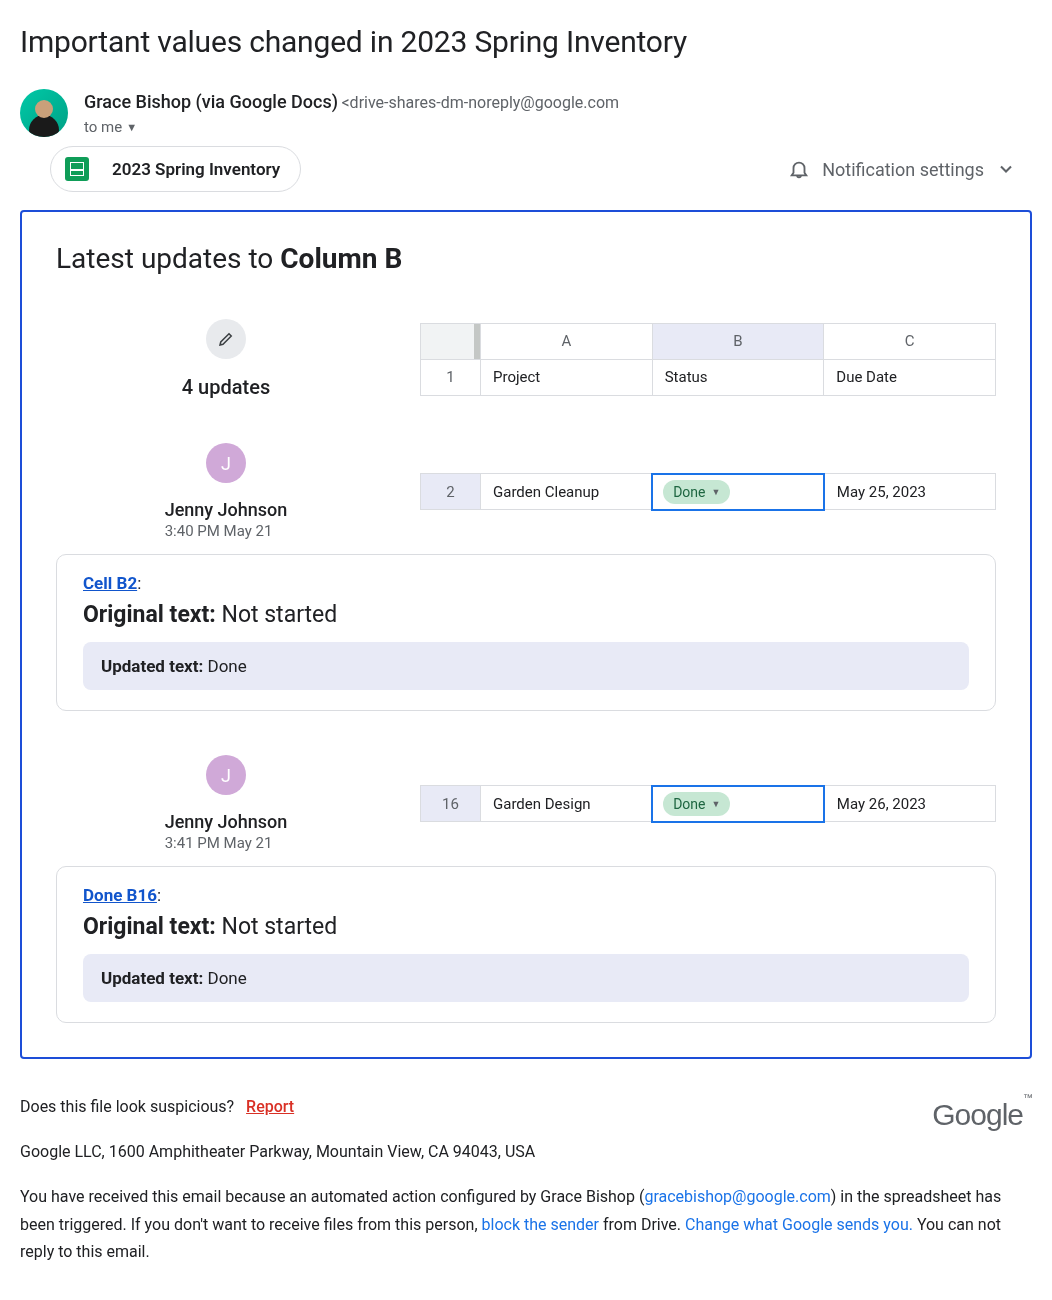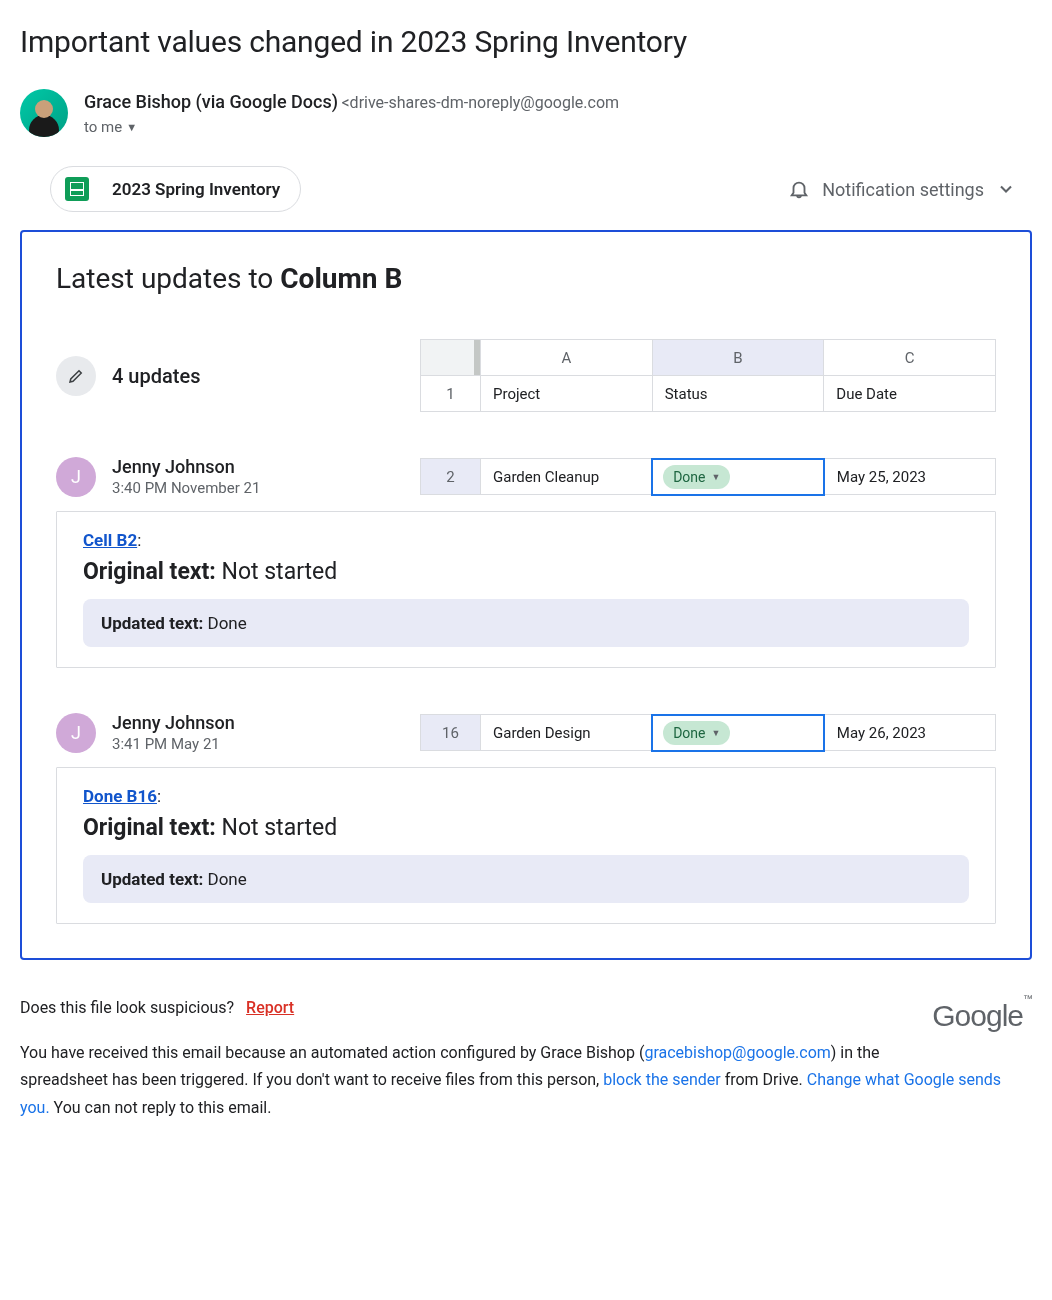--- a/index.html
+++ b/index.html
@@ -15,21 +15,21 @@
   .subject {
     font-size: 30px;
     font-weight: 400;
     margin: 4px 0 30px 0;
     letter-spacing: -0.2px;
   }
   .sender-row {
     display: flex;
     align-items: flex-start;
     gap: 16px;
-    margin-bottom: 29px;
+    margin-bottom: 9px;
   }
   .avatar-img {
     width: 48px;
     height: 48px;
     border-radius: 50%;
     background: linear-gradient(135deg, #00c9a7 0%, #00a085 100%);
     flex-shrink: 0;
     position: relative;
     overflow: hidden;
   }
@@ -93,21 +93,21 @@
   }
   .card-title {
     font-size: 28px;
     font-weight: 400;
     margin-bottom: 44px;
   }
   .card-title b{ font-weight:700;}
   .update-header-row, .update-row {
     display:flex; align-items:center; gap: 24px;
   }
-  .update-left { display:flex; align-items:center; gap:16px; width: 340px; flex-shrink:0;}
+  .update-left { display:flex; align-items:center; gap:16px; width: 340px; flex-shrink:0;flex-direction:column;}
   .circle-icon {
     width:40px; height:40px; border-radius:50%;
     background:#e8eaed; display:flex;align-items:center;justify-content:center;
     flex-shrink:0;
   }
   .pencil-svg{width:18px;height:18px;}
   .update-count { font-size:20px; font-weight:500;}
   .mini-table {
     flex:1;
     border-collapse: collapse;
@@ -144,21 +144,21 @@
   .status-chip .tri{font-size:9px;color:#5f6368;}
   .row-user-avatar{
     width:40px;height:40px;border-radius:50%;
     background:#d0a9d8;color:#fff;
     display:flex;align-items:center;justify-content:center;
     font-size:18px;flex-shrink:0;
   }
   .user-block .uname{font-size:18px;font-weight:500;}
   .user-block .utime{font-size:15px;color:#5f6368;margin-top:2px;}
   .change-box{
-    border:1px solid #dadce0; border-radius:1px;
+    border:1px solid #dadce0; border-radius:10px;
     padding:18px 26px 20px 26px;
     margin-top:14px;
   }
   .cell-link{color:#1155cc;font-weight:700;text-decoration:underline;font-size:17px;}
   .cell-link-colon{font-size:17px;font-weight:400;}
   .orig-line{margin-top:8px;font-size:23px;}
   .orig-line b{font-weight:700;}
   .upd-line{
     margin-top:14px;font-size:17px;
     background:#e8eaf6; border-radius:8px;
@@ -247,21 +247,21 @@
       </tbody>
     </table>
   </div>
 
   <div class="update-block">
     <div class="update-row">
       <div class="update-left">
         <div class="row-user-avatar">J</div>
         <div class="user-block">
           <div class="uname">Jenny Johnson</div>
-          <div class="utime">3:40 PM November 21</div>
+          <div class="utime">3:40 PM May 21</div>
         </div>
       </div>
       <table class="mini-table">
         <tbody>
           <tr>
             <td class="rownum hl-head">2</td>
             <td>Garden Cleanup</td>
             <td class="hl-cell">
               <span class="status-chip">
                 <span>Done</span>
@@ -313,16 +313,17 @@
   </div>
 
 </div>
 
 <div class="footer">
   <p>
     <span>Does this file look suspicious?</span>&nbsp;&nbsp;
     <a class="rep" href="#">Report</a>
     <span class="glogo"><span>Google</span><span class="tm">™</span></span>
   </p>
+  <p>Google LLC, 1600 Amphitheater Parkway, Mountain View, CA 94043, USA</p>
   <p>
     <span>You have received this email because an automated action configured by Grace Bishop (</span><a class="link" href="#">gracebishop@google.com</a><span>) in the spreadsheet has been triggered. If you don't want to receive files from this person, </span><a class="link" href="#">block the sender</a><span> from Drive. </span><a class="link" href="#">Change what Google sends you.</a><span> You can not reply to this email.</span>
   </p>
 </div>
 
 </body></html>

